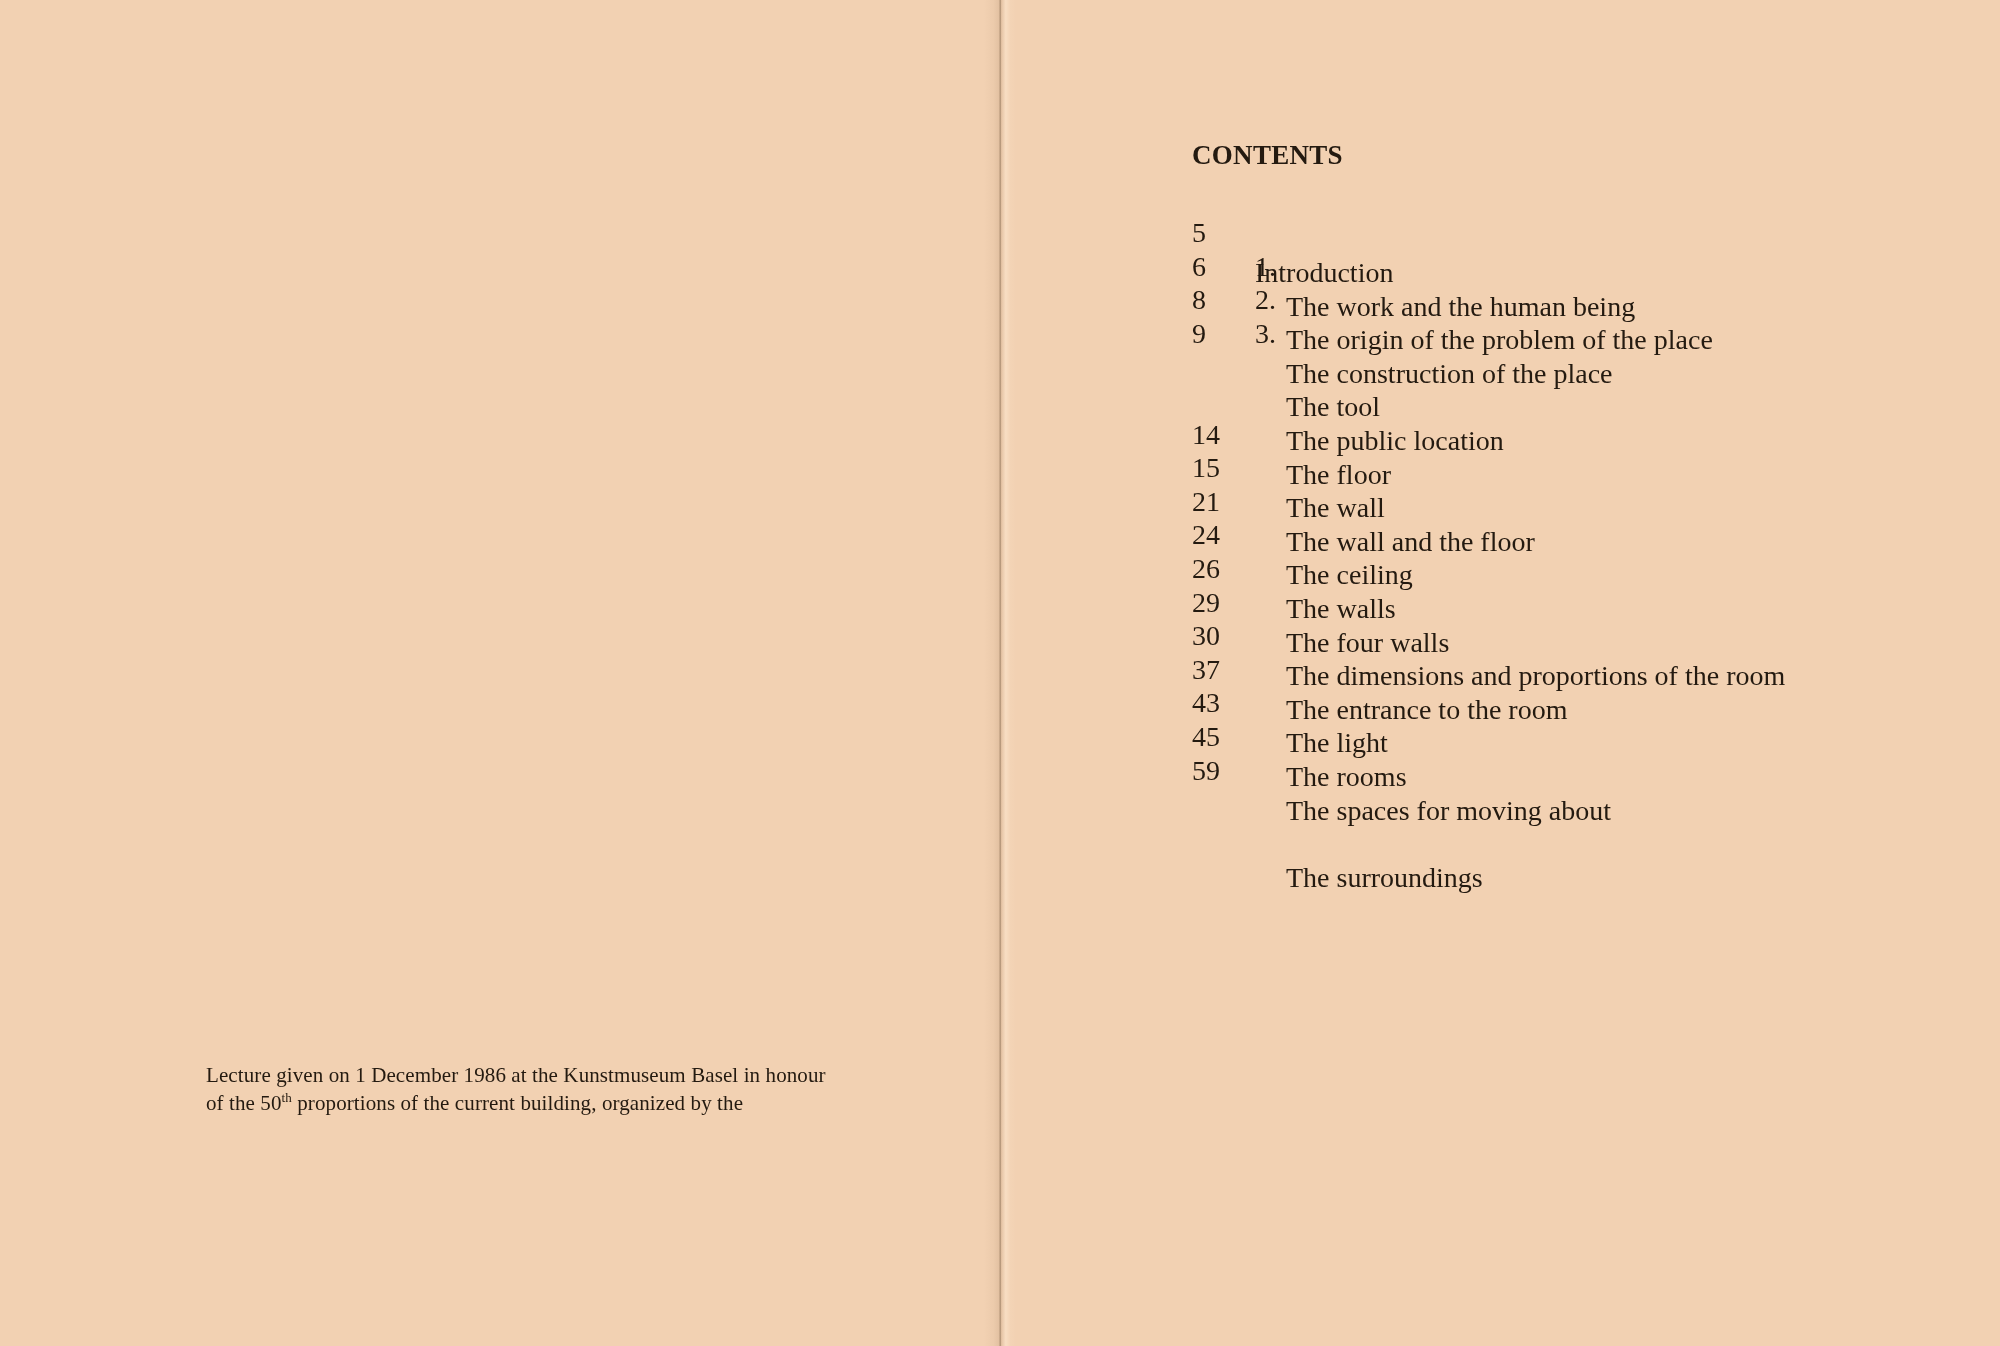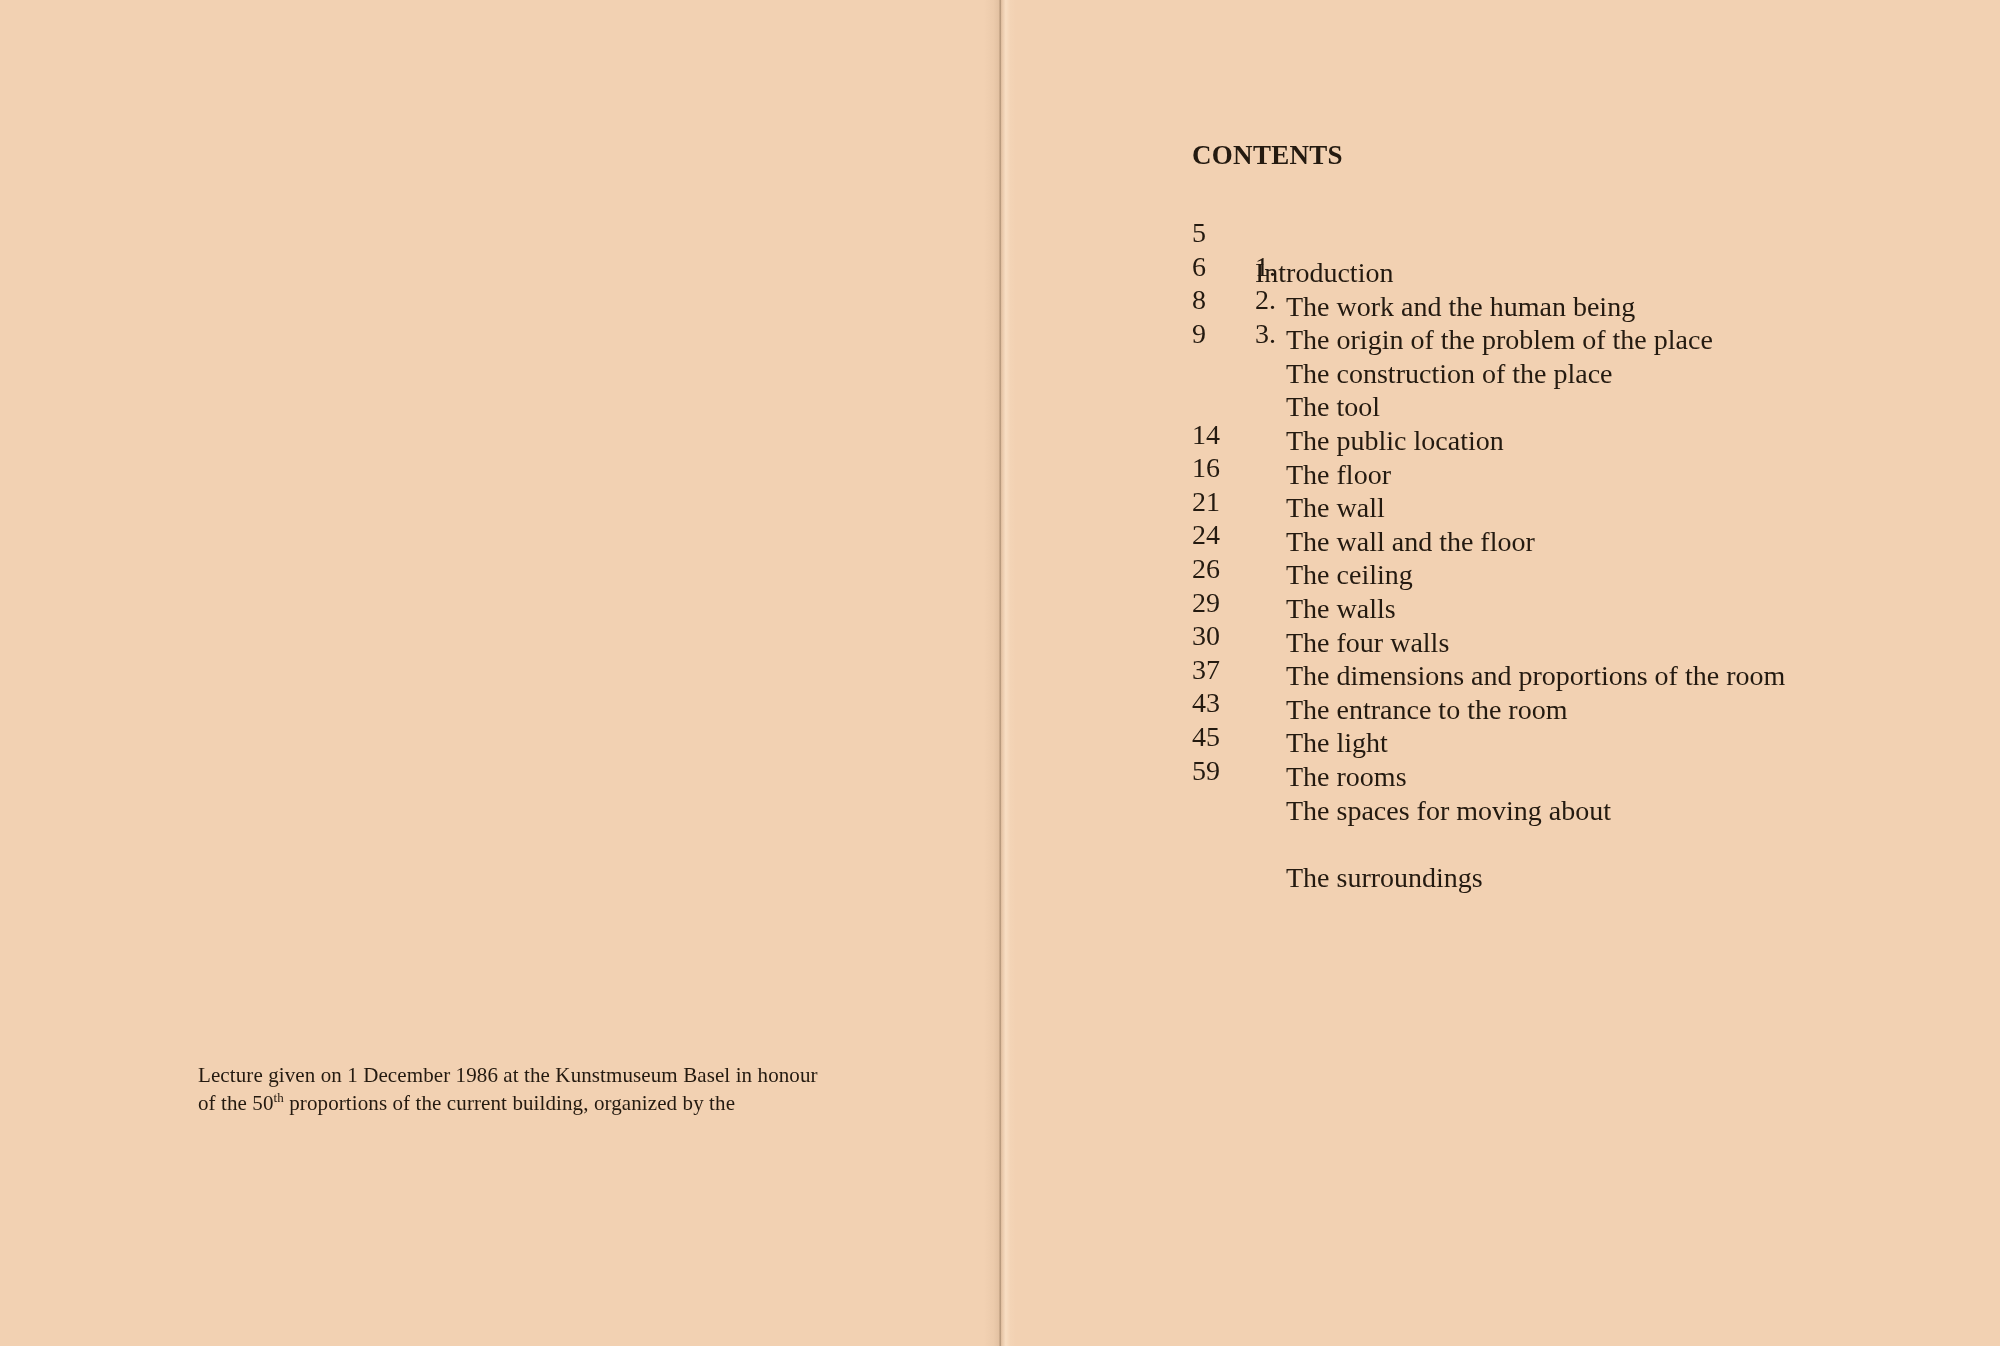--- a/index.html
+++ b/index.html
@@ -13,21 +13,21 @@
     background: #f2d1b2;
     font-family: "Liberation Serif", "DejaVu Serif", serif;
     color: #241a10;
     overflow: hidden;
   }
   .page {
     position: absolute;
     top: 0;
     height: 1346px;
   }
-  .page-left  { left: 8px;     width: 1000px; }
+  .page-left  { left: 16px;     width: 1000px; }
   .page-right { left: 1000px; width: 1000px; }
 
   
   .gutter {
     position: absolute;
     top: 0;
     left: 984px;
     width: 32px;
     height: 1346px;
     background: linear-gradient(90deg,
@@ -143,21 +143,21 @@
         <span class="toc-pagenum"></span>
         <span class="toc-prefix"></span>
         <span class="toc-title">The public location</span>
       </div>
       <div class="toc-row">
         <span class="toc-pagenum">14</span>
         <span class="toc-prefix"></span>
         <span class="toc-title">The floor</span>
       </div>
       <div class="toc-row">
-        <span class="toc-pagenum">16</span>
+        <span class="toc-pagenum">15</span>
         <span class="toc-prefix"></span>
         <span class="toc-title">The wall</span>
       </div>
       <div class="toc-row">
         <span class="toc-pagenum">21</span>
         <span class="toc-prefix"></span>
         <span class="toc-title">The wall and the floor</span>
       </div>
       <div class="toc-row">
         <span class="toc-pagenum">24</span>

